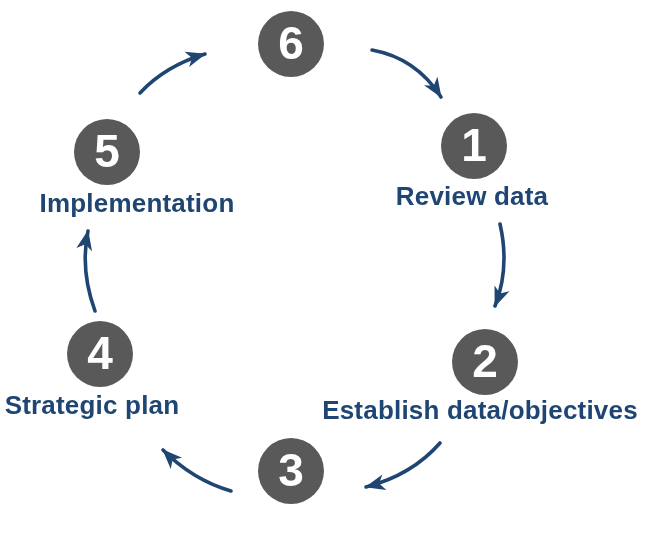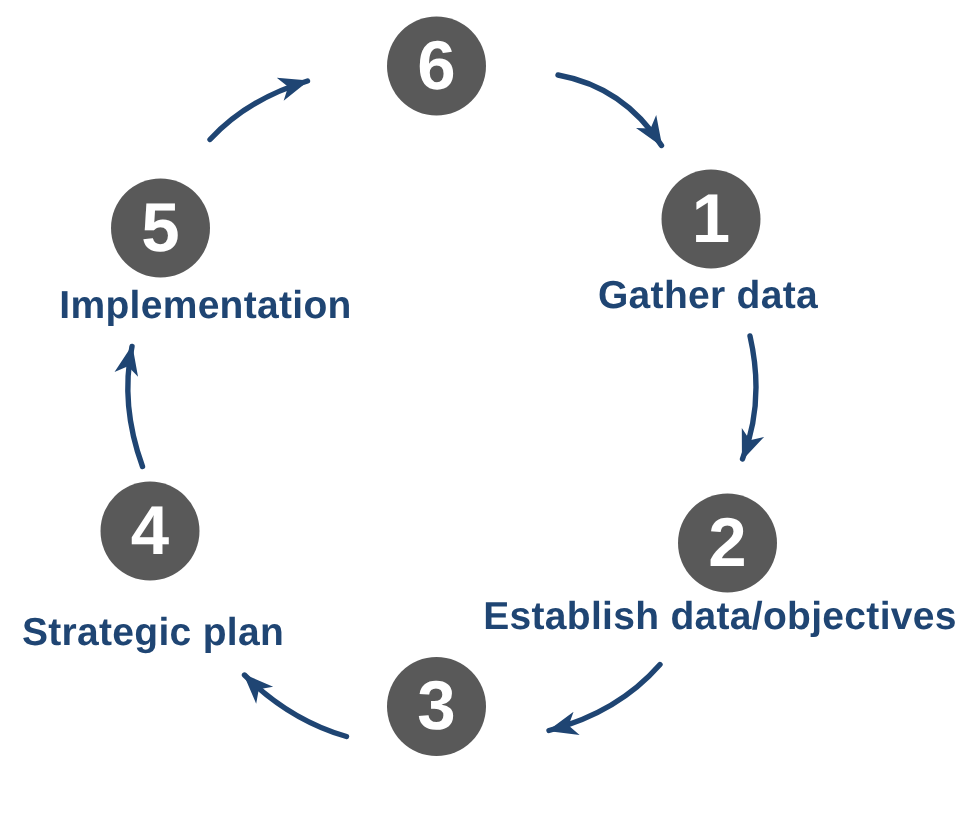--- a/index.html
+++ b/index.html
@@ -50,21 +50,21 @@
   .pos-c1 { left: 441px; top: 113px; }
   .pos-c2 { left: 452px; top: 329px; }
   .pos-c3 { left: 258px; top: 438px; }
   .pos-c4 { left: 67px;  top: 321px; }
   .pos-c5 { left: 74px;  top: 119px; }
   .pos-c6 { left: 258px; top: 11px;  }
   
   .pos-l1 { left: 472px; top: 182px; }
   .pos-l2 { left: 480px; top: 396px; }
   .pos-l3 { left: 292px; top: 508px; }
-  .pos-l4 { left: 102px; top: 391px; margin-top: 16px; }
+  .pos-l4 { left: 92px; top: 391px; }
   .pos-l5 { left: 110px; top: 189px; margin-left: 27px; }
   .pos-l6 { left: 297px; top: 85px;  }
   .arrow-path {
     fill: none;
     stroke: var(--arrow, #1f4573);
     stroke-width: 3.6;
     stroke-linecap: round;
   }
   .arrow-head {
     fill: var(--arrow, #1f4573);
@@ -89,21 +89,21 @@
     <path class="arrow-path" d="M 140 93 Q 165 66 205 54" marker-end="url(#head)"></path>
   </svg>
 
   <div class="step-circle pos-c6">
     <span class="step-number">6</span>
   </div>
 
   <div class="step-circle pos-c1">
     <span class="step-number">1</span>
   </div>
-  <div class="step-label pos-l1">Gather data</div>
+  <div class="step-label pos-l1">Review data</div>
 
   <div class="step-circle pos-c2">
     <span class="step-number">2</span>
   </div>
   <div class="step-label pos-l2">Establish data/objectives</div>
 
   <div class="step-circle pos-c3">
     <span class="step-number">3</span>
   </div>
 

